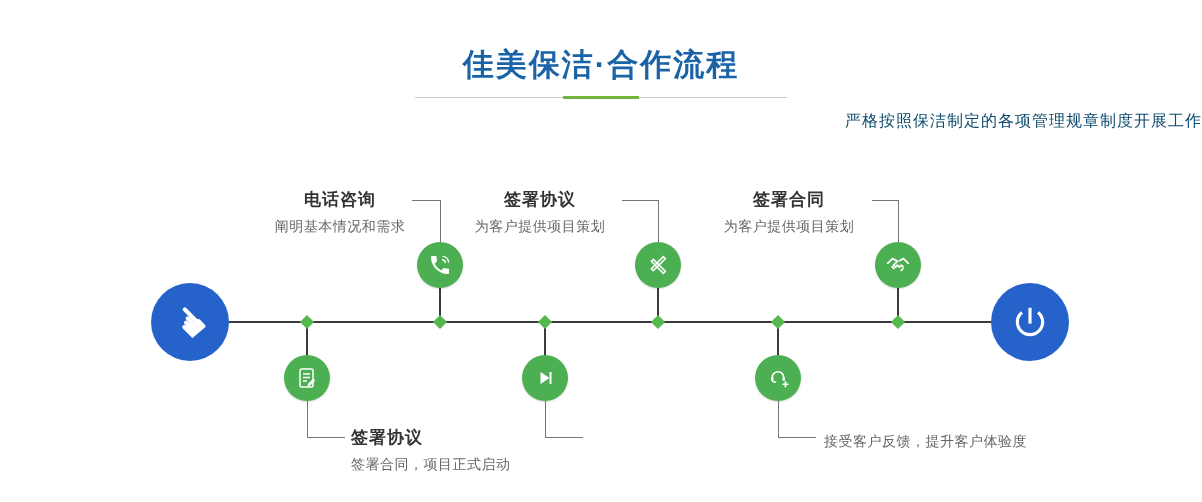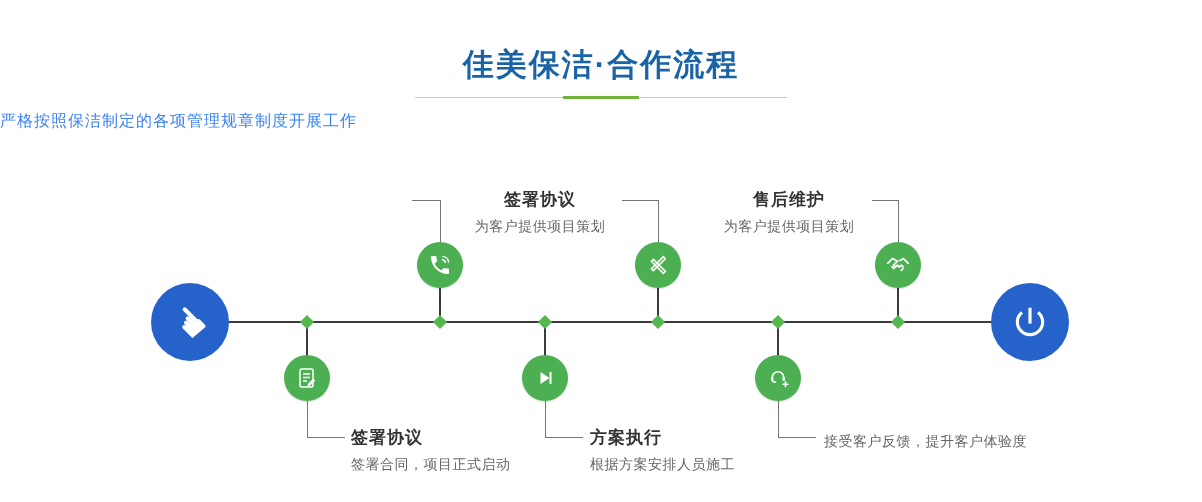--- a/index.html
+++ b/index.html
@@ -17,21 +17,21 @@
   .title-divider {
     position:absolute; top:97px; left:50%; transform:translateX(-50%);
     width:372px; height:1px; background:#c9c9c9;
   }
   .divider-accent {
     position:absolute; top:-1px; left:50%; transform:translateX(-50%);
     width:76px; height:3px; background:#72b33c;
   }
   .page-subtitle {
     position:absolute; top:111px; left:0; width:100%;
-    text-align:left; font-size:16px; color:#3b82f6; letter-spacing:1px;
+    text-align:right; font-size:16px; color:#0c4a6e; letter-spacing:1px;
   }
 
   
   .flow { position:absolute; inset:0; }
 
   .main-line { position:absolute; left:190px; top:321px; width:840px; height:2px; background:#3b3b3b; }
 
   .stem { position:absolute; width:2px; background:#3b3b3b; }
   .conn { position:absolute; background:#757575; }
 
@@ -162,35 +162,35 @@
           <path d="M6 12v1.5a1.8 1.8 0 0 0 1.8 1.8H9.2"></path>
         </g>
         <rect x="4.8" y="10.2" width="2.4" height="4.2" rx="1.2" fill="#ffffff"></rect>
         <rect x="15.8" y="10.2" width="2.4" height="4.2" rx="1.2" fill="#ffffff"></rect>
         <g stroke="#ffffff" stroke-width="1.6" stroke-linecap="round">
           <path d="M18.7 15.2v4.6M16.4 17.5H21"></path>
         </g>
       </svg>
     </div>
 
+    <div class="label top" style="left:260px;top:188px;width:160px">
+      <div class="step-title">电话咨询</div>
+      <div class="step-desc">阐明基本情况和需求</div>
+    </div>
     <div class="label top" style="left:460px;top:188px;width:160px">
       <div class="step-title">签署协议</div>
       <div class="step-desc">为客户提供项目策划</div>
     </div>
     <div class="label top" style="left:706px;top:188px;width:166px">
-      <div class="step-title">售后维护</div>
+      <div class="step-title">签署合同</div>
       <div class="step-desc">为客户提供项目策划</div>
     </div>
 
     <div class="label bottom" style="left:351px;top:426px;width:240px">
       <div class="step-title">签署协议</div>
       <div class="step-desc">签署合同，项目正式启动</div>
-    </div>
-    <div class="label bottom" style="left:590px;top:426px;width:240px">
-      <div class="step-title">方案执行</div>
-      <div class="step-desc">根据方案安排人员施工</div>
     </div>
     <div class="label bottom" style="left:824px;top:426px;width:280px">
       <div class="step-desc">接受客户反馈，提升客户体验度</div>
     </div>
 
   </div>
 </div>
 
 </body></html>

